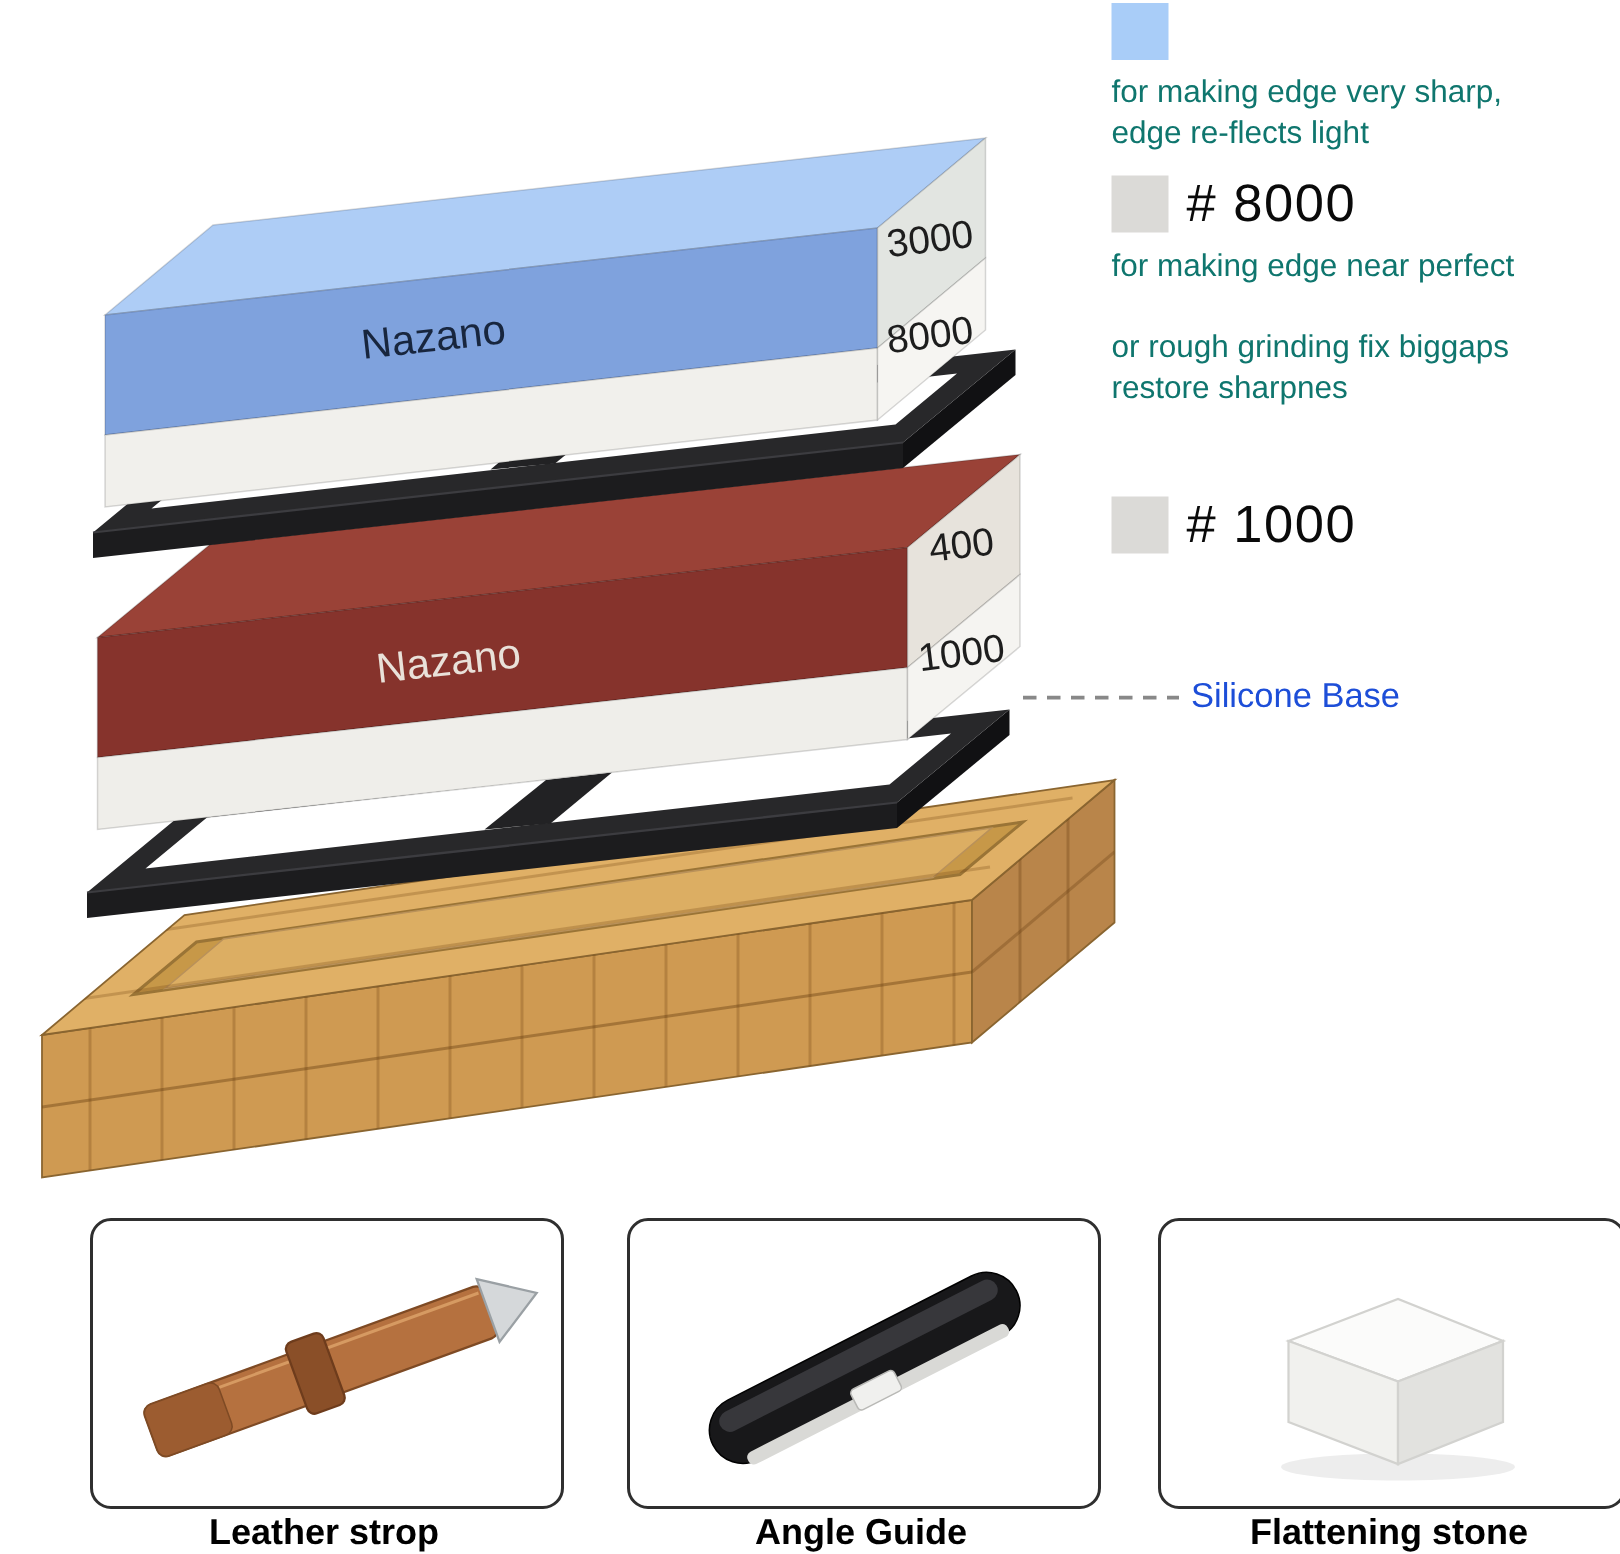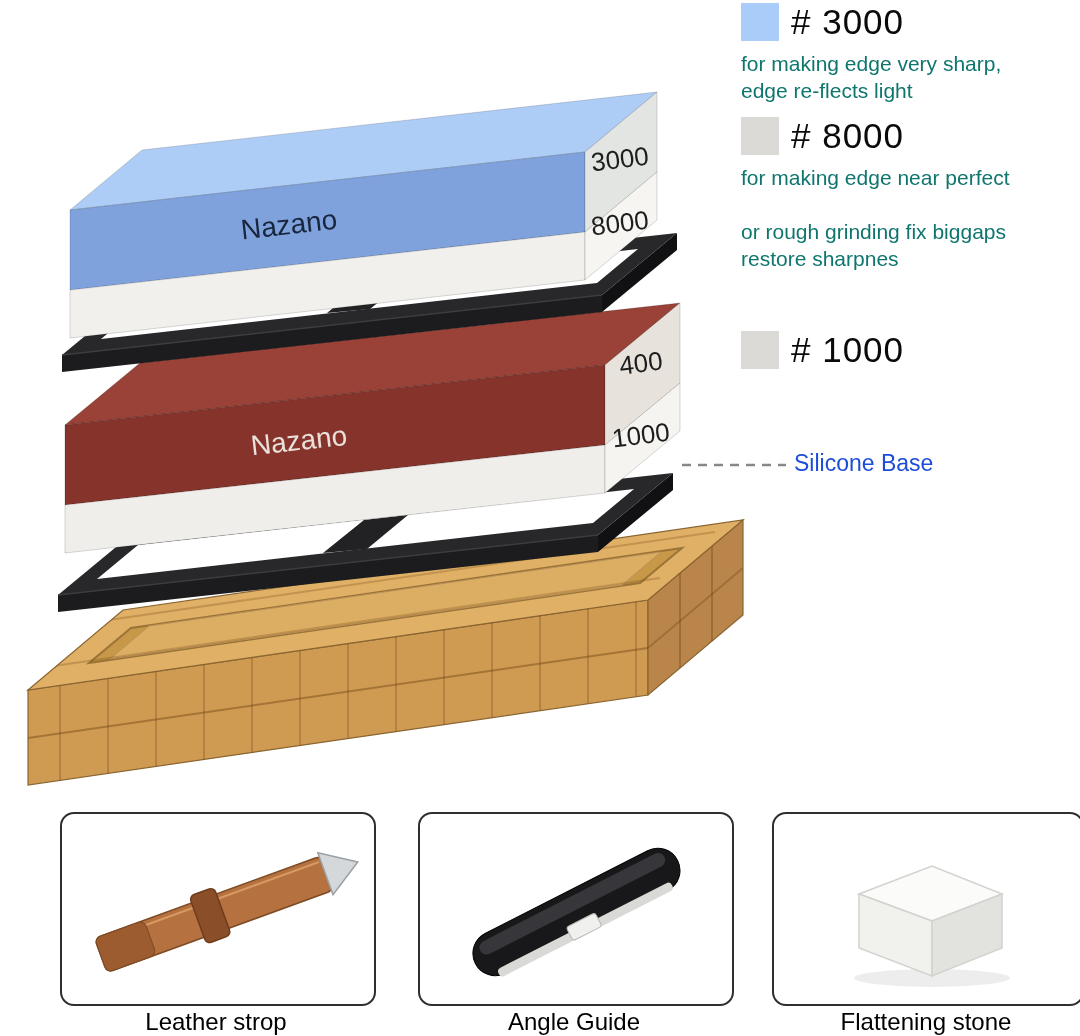--- a/index.html
+++ b/index.html
@@ -15,21 +15,21 @@
   .legend-desc{margin-top:8px;font-size:21px;line-height:1.3;color:#0f766e;white-space:pre-line;}
 
   .callout-label{position:absolute;left:794px;top:450px;font-size:23px;color:#1d4ed8;}
 
   
   .acc-box{position:absolute;top:812px;height:190px;border:2px solid #2f2f2f;border-radius:14px;background:#fff;}
   .acc-box svg{width:100%;height:100%;display:block;}
   .box1{left:60px;width:312px;}
   .box2{left:418px;width:312px;}
   .box3{left:772px;width:308px;}
-  .acc-label{position:absolute;top:1008px;text-align:center;font-size:24px;font-weight:400;color:#000;}
+  .acc-label{position:absolute;top:1008px;text-align:center;font-size:24px;font-weight:700;color:#000;}
   .lbl1{left:60px;width:312px;}
   .lbl2{left:418px;width:312px;}
   .lbl3{left:772px;width:308px;}
 
   .stone-num{font-size:26px;fill:#1d1d1d;}
   .brand-blue{font-size:28px;fill:#18263e;}
   .brand-red{font-size:28px;fill:#e9e1d9;}
 </style>
 </head>
 <body>
@@ -121,21 +121,20 @@
       <text class="stone-num" x="621" y="232" text-anchor="middle" transform="rotate(-7 621 232)">8000</text>
       <text class="brand-blue" x="290" y="234" text-anchor="middle" transform="rotate(-6.4 290 234)">Nazano</text>
     </g>
 
     <line x1="682" y1="465" x2="786" y2="465" stroke="#888" stroke-width="2.5" stroke-dasharray="9 7"></line>
   </svg>
 
   <div class="legend-item" style="top:2px">
     <div class="legend-row">
       <div class="swatch" style="background: rgb(169, 205, 248);"></div>
-      <div class="legend-title"># 3000</div>
     </div>
     <div class="legend-desc">for making edge very sharp,
 edge re-flects light</div>
   </div>
 
   <div class="legend-item" style="top:116px">
     <div class="legend-row">
       <div class="swatch" style="background: rgb(219, 218, 215);"></div>
       <div class="legend-title"># 8000</div>
     </div>

